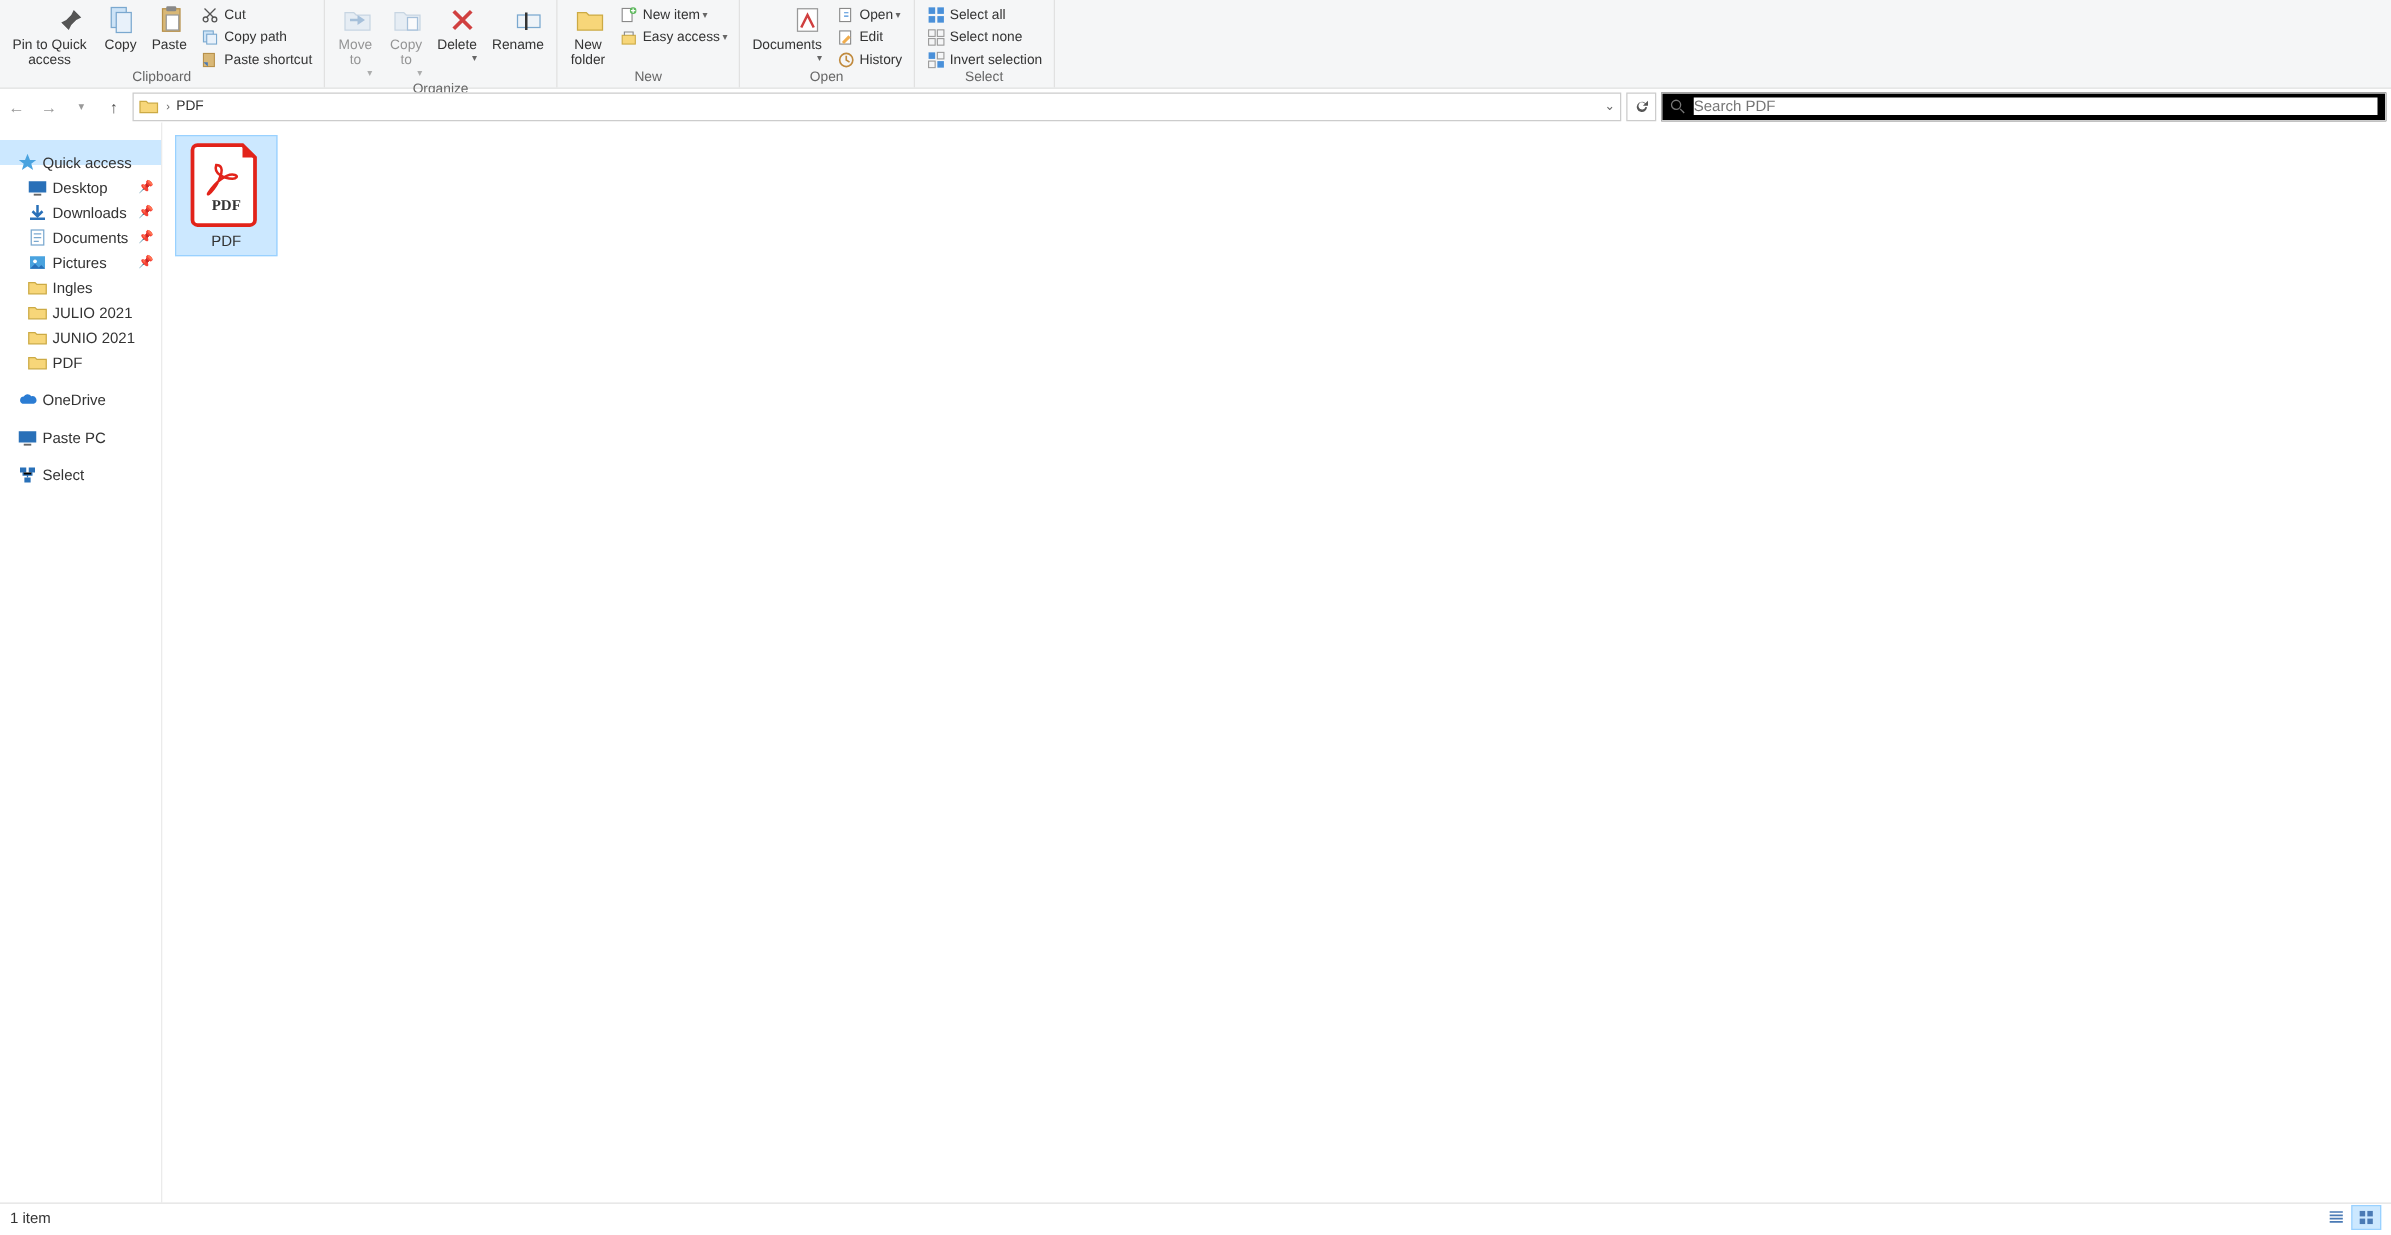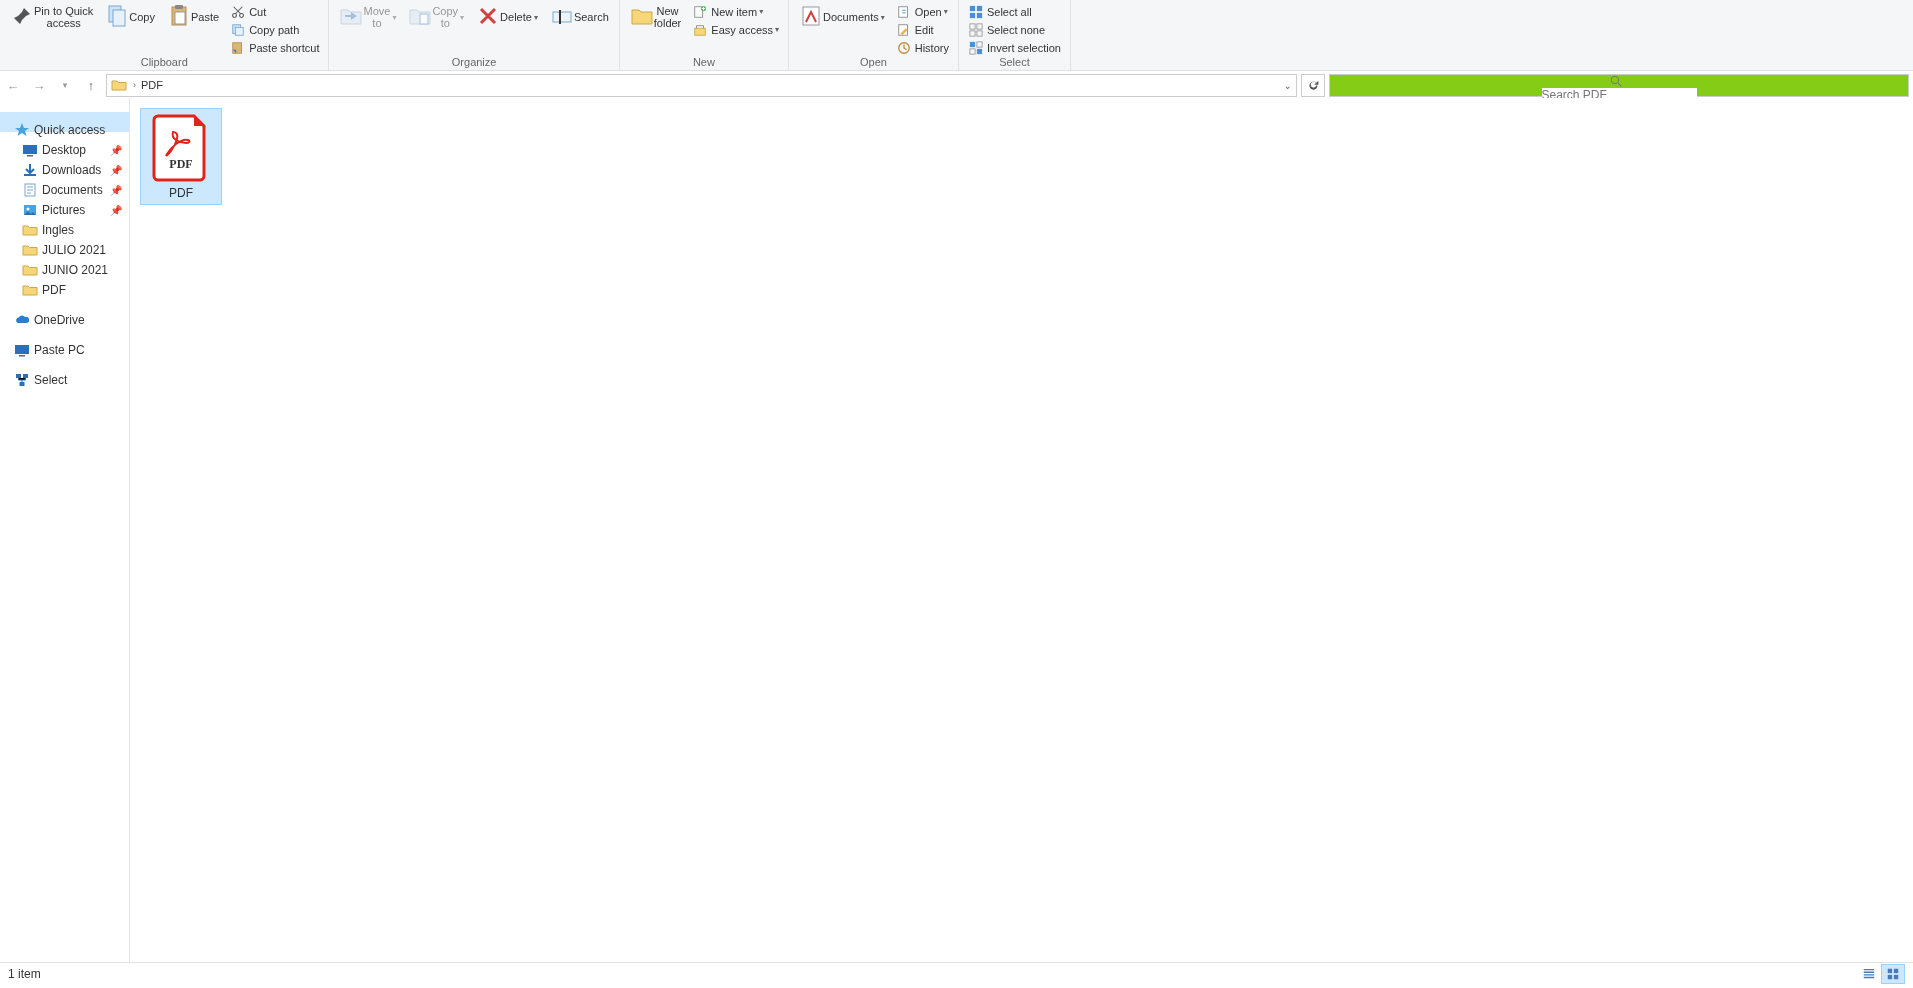--- a/index.html
+++ b/index.html
@@ -3,39 +3,39 @@
 <meta charset="utf-8">
 <style>
 * { margin: 0; padding: 0; box-sizing: border-box; }
 body { font-family: "Segoe UI", Tahoma, sans-serif; font-size: 11px; background: #fff; color: #333; overflow: hidden; width: 1913px; height: 988px; position: relative; }
 
 
 .ribbon { background: #f5f6f7; height: 71px; display: flex; border-bottom: 1px solid #e1e1e1; }
 .ribbon-group { display: flex; flex-direction: column; border-right: 1px solid #e1e1e1; padding: 0 4px; }
 .ribbon-group-items { display: flex; flex: 1; align-items: flex-start; padding-top: 2px; }
 .ribbon-group-label { text-align: center; font-size: 11px; color: #666; padding-bottom: 2px; }
-.ribbon-btn-large { display: flex; flex-direction: row; align-items: center; padding: 2px 6px; cursor: pointer; min-width: 40px; }
+.ribbon-btn-large { display: flex; flex-direction: column; align-items: flex-end; padding: 2px 6px; cursor: pointer; min-width: 40px; }
 .ribbon-btn-large .icon { width: 24px; height: 24px; margin-bottom: 2px; display: flex; align-items: center; justify-content: center; }
 .ribbon-btn-large .label { text-align: center; font-size: 11px; line-height: 12px; }
 .ribbon-col { display: flex; flex-direction: column; gap: 1px; padding-top: 1px; }
 .ribbon-btn-small { display: flex; align-items: center; padding: 1px 5px; cursor: pointer; font-size: 11px; height: 17px; }
 .ribbon-btn-small .icon { width: 16px; height: 16px; margin-right: 3px; display: flex; align-items: center; justify-content: center; }
 .dropdown-arrow { font-size: 8px; margin-left: 2px; color: #666; }
 
 
 .address-row { height: 26px; display: flex; align-items: center; padding: 0 2px; margin-top: 1px; gap: 4px; }
 .nav-btn { width: 22px; height: 22px; display: flex; align-items: center; justify-content: center; color: #999; cursor: default; font-size: 13px; }
 .nav-btn.enabled { color: #555; cursor: pointer; }
 .breadcrumb-bar { flex: 1; border: 1px solid #ccc; height: 23px; display: flex; align-items: center; padding: 0 4px; background: #fff; position: relative; }
 .breadcrumb-icon { width: 16px; height: 16px; margin-right: 4px; }
 .breadcrumb-seg { display: flex; align-items: center; padding: 0 3px; cursor: pointer; }
 .breadcrumb-arrow { color: #666; font-size: 9px; padding: 0 2px; }
 .breadcrumb-dropdown { position: absolute; right: 4px; font-size: 10px; color: #666; cursor: pointer; }
 .refresh-btn { width: 24px; height: 23px; border: 1px solid #ccc; display: flex; align-items: center; justify-content: center; cursor: pointer; }
-.search-box { width: 580px; border: 1px solid #ccc; height: 23px; display: flex; align-items: center; padding: 0 6px; background: #84cc16; margin-right: 2px; flex-direction: column; }
+.search-box { width: 580px; border: 1px solid #ccc; height: 23px; display: flex; align-items: center; padding: 0 6px; background: #000000; margin-right: 2px; }
 .search-box .icon { margin-right: 6px; color: #777; }
 .search-box input { border: none; outline: none; flex: 1; font-size: 12px; color: #777; font-family: inherit; }
 
 
 .main { display: flex; height: calc(100% - 71px - 26px - 22px - 1px); }
 .sidebar { width: 130px; border-right: 1px solid #e5e5e5; padding-top: 14px; overflow: hidden; }
 .nav-item { display: flex; align-items: center; padding: 18px 4px 2px 14px; cursor: pointer; height: 19px; position: relative; font-size: 12px; }
 .nav-item.selected { background: #cce8ff; }
 .nav-item .icon { width: 16px; height: 16px; margin-right: 4px; display: flex; align-items: center; justify-content: center; flex-shrink: 0; }
 .nav-item .pin { position: absolute; right: 6px; color: #888; font-size: 10px; }
@@ -155,21 +155,21 @@
         <span class="label">Delete</span>
         <span class="dropdown-arrow">▾</span>
       </div>
       <div class="ribbon-btn-large">
         <span class="icon">
             <svg width="24" height="24" viewBox="0 0 24 24">
               <rect x="3" y="8" width="18" height="10" fill="#eef3f8" stroke="#7aa8cf"></rect>
               <rect x="9" y="6" width="2" height="14" fill="#333"></rect>
             </svg>
           </span>
-        <span class="label">Search</span>
+        <span class="label">Rename</span>
       </div>
     </div>
     <div class="ribbon-group-label">Organize</div>
   </div>
 
   <div class="ribbon-group">
     <div class="ribbon-group-items">
       <div class="ribbon-btn-large">
         <span class="icon">
             <svg width="24" height="24" viewBox="0 0 24 24">

